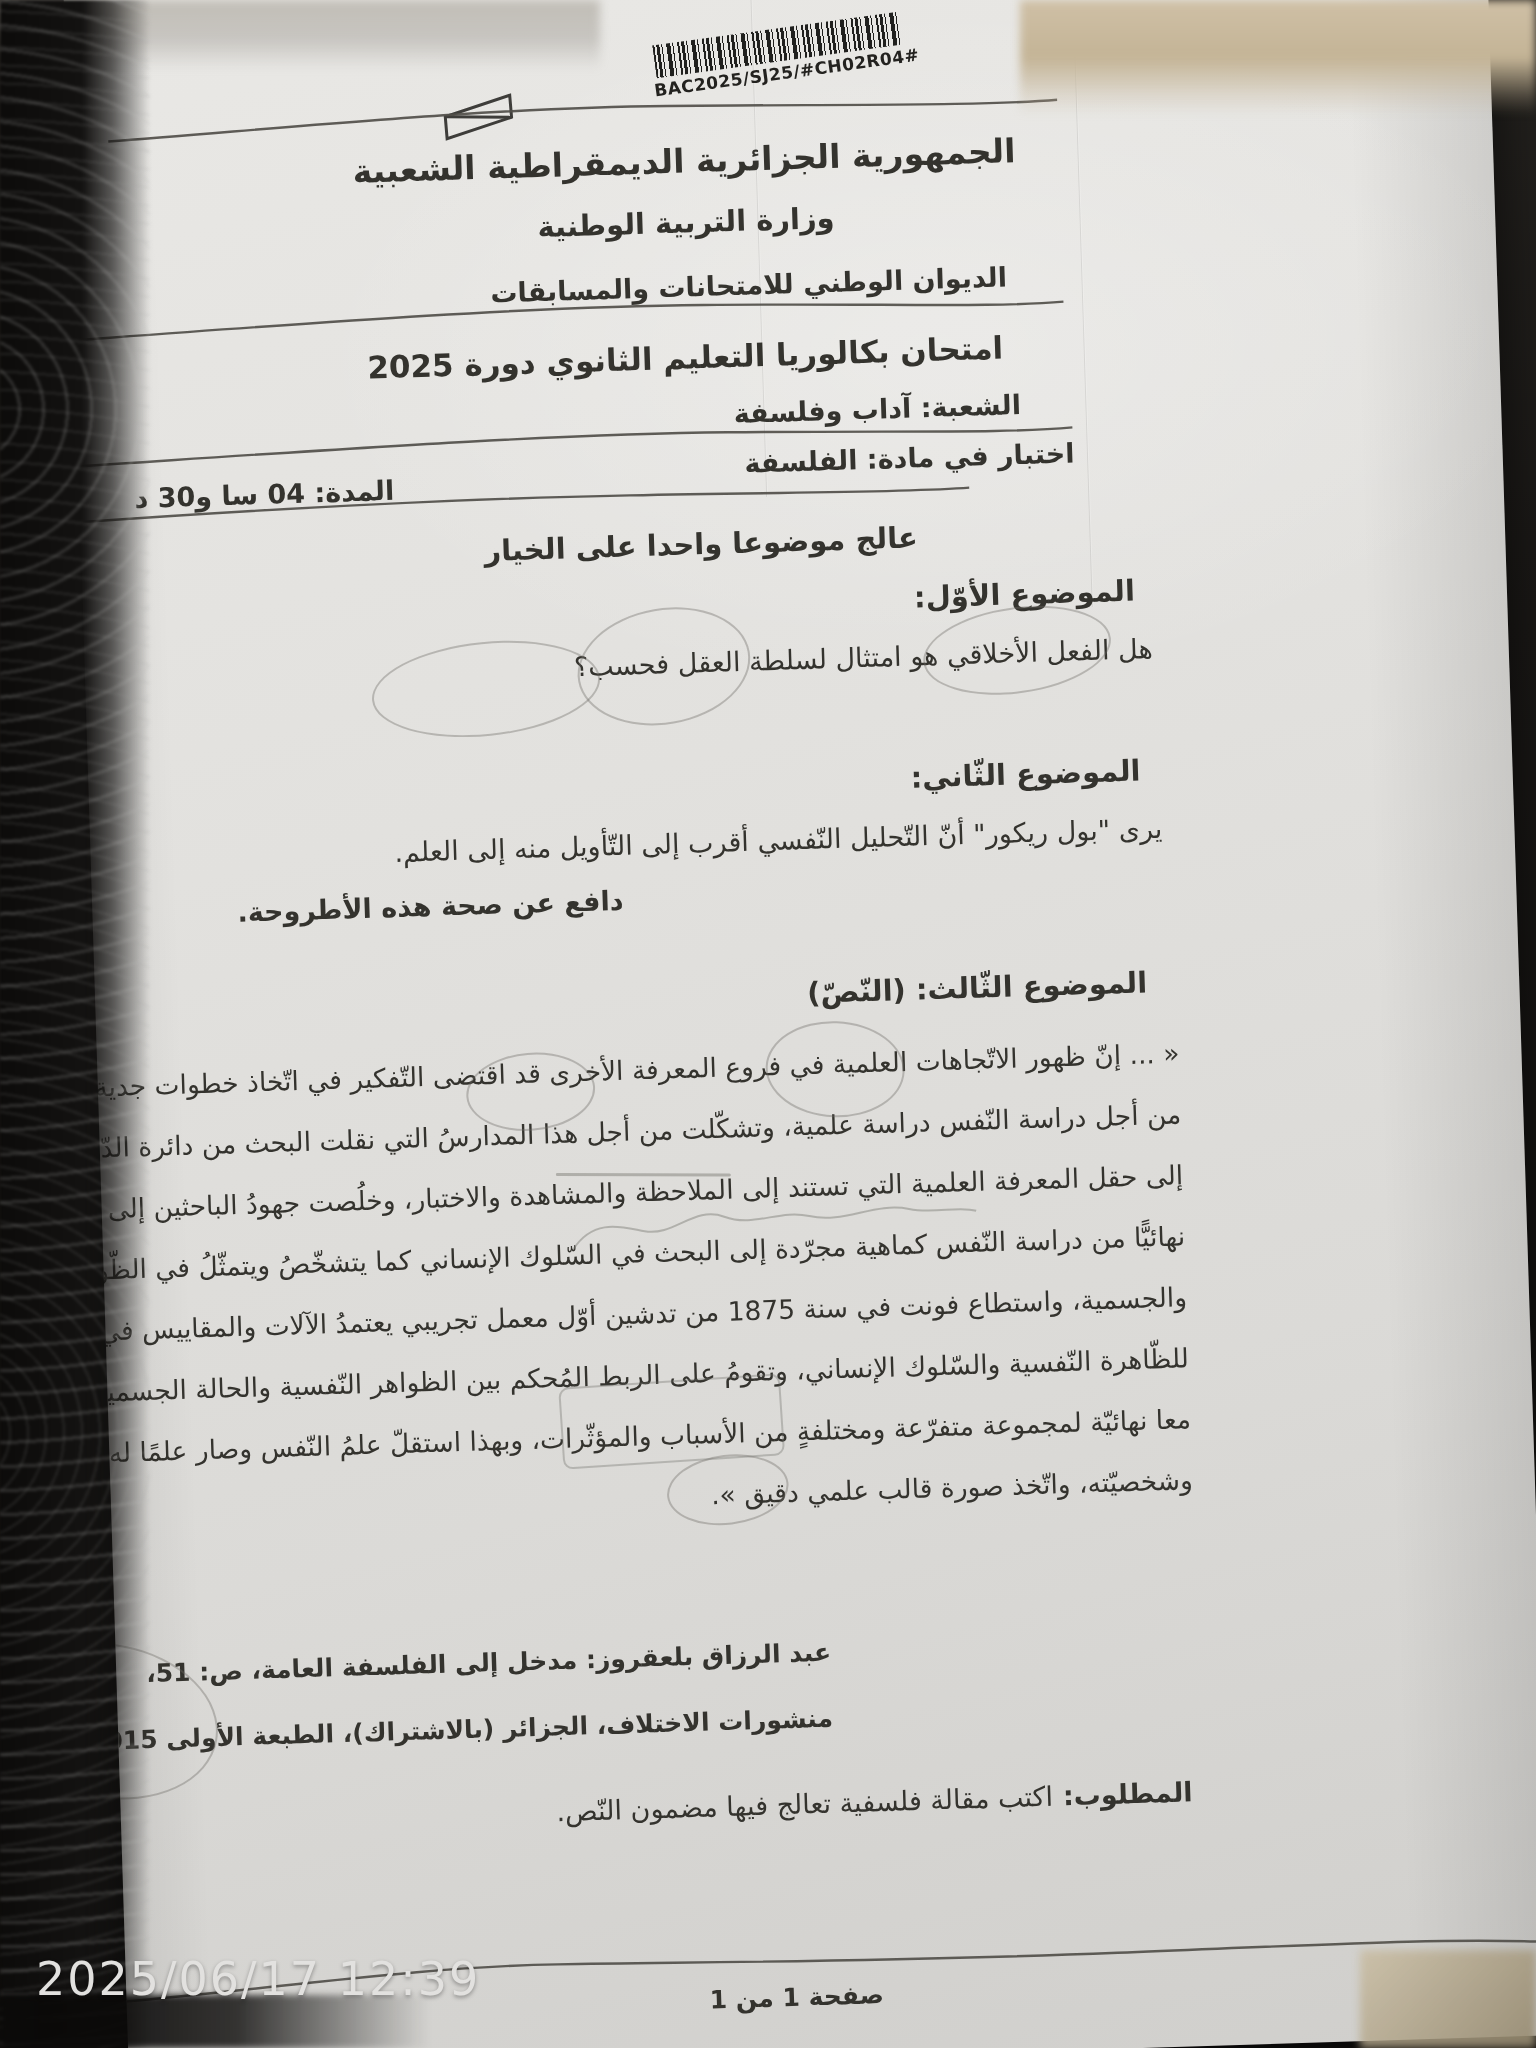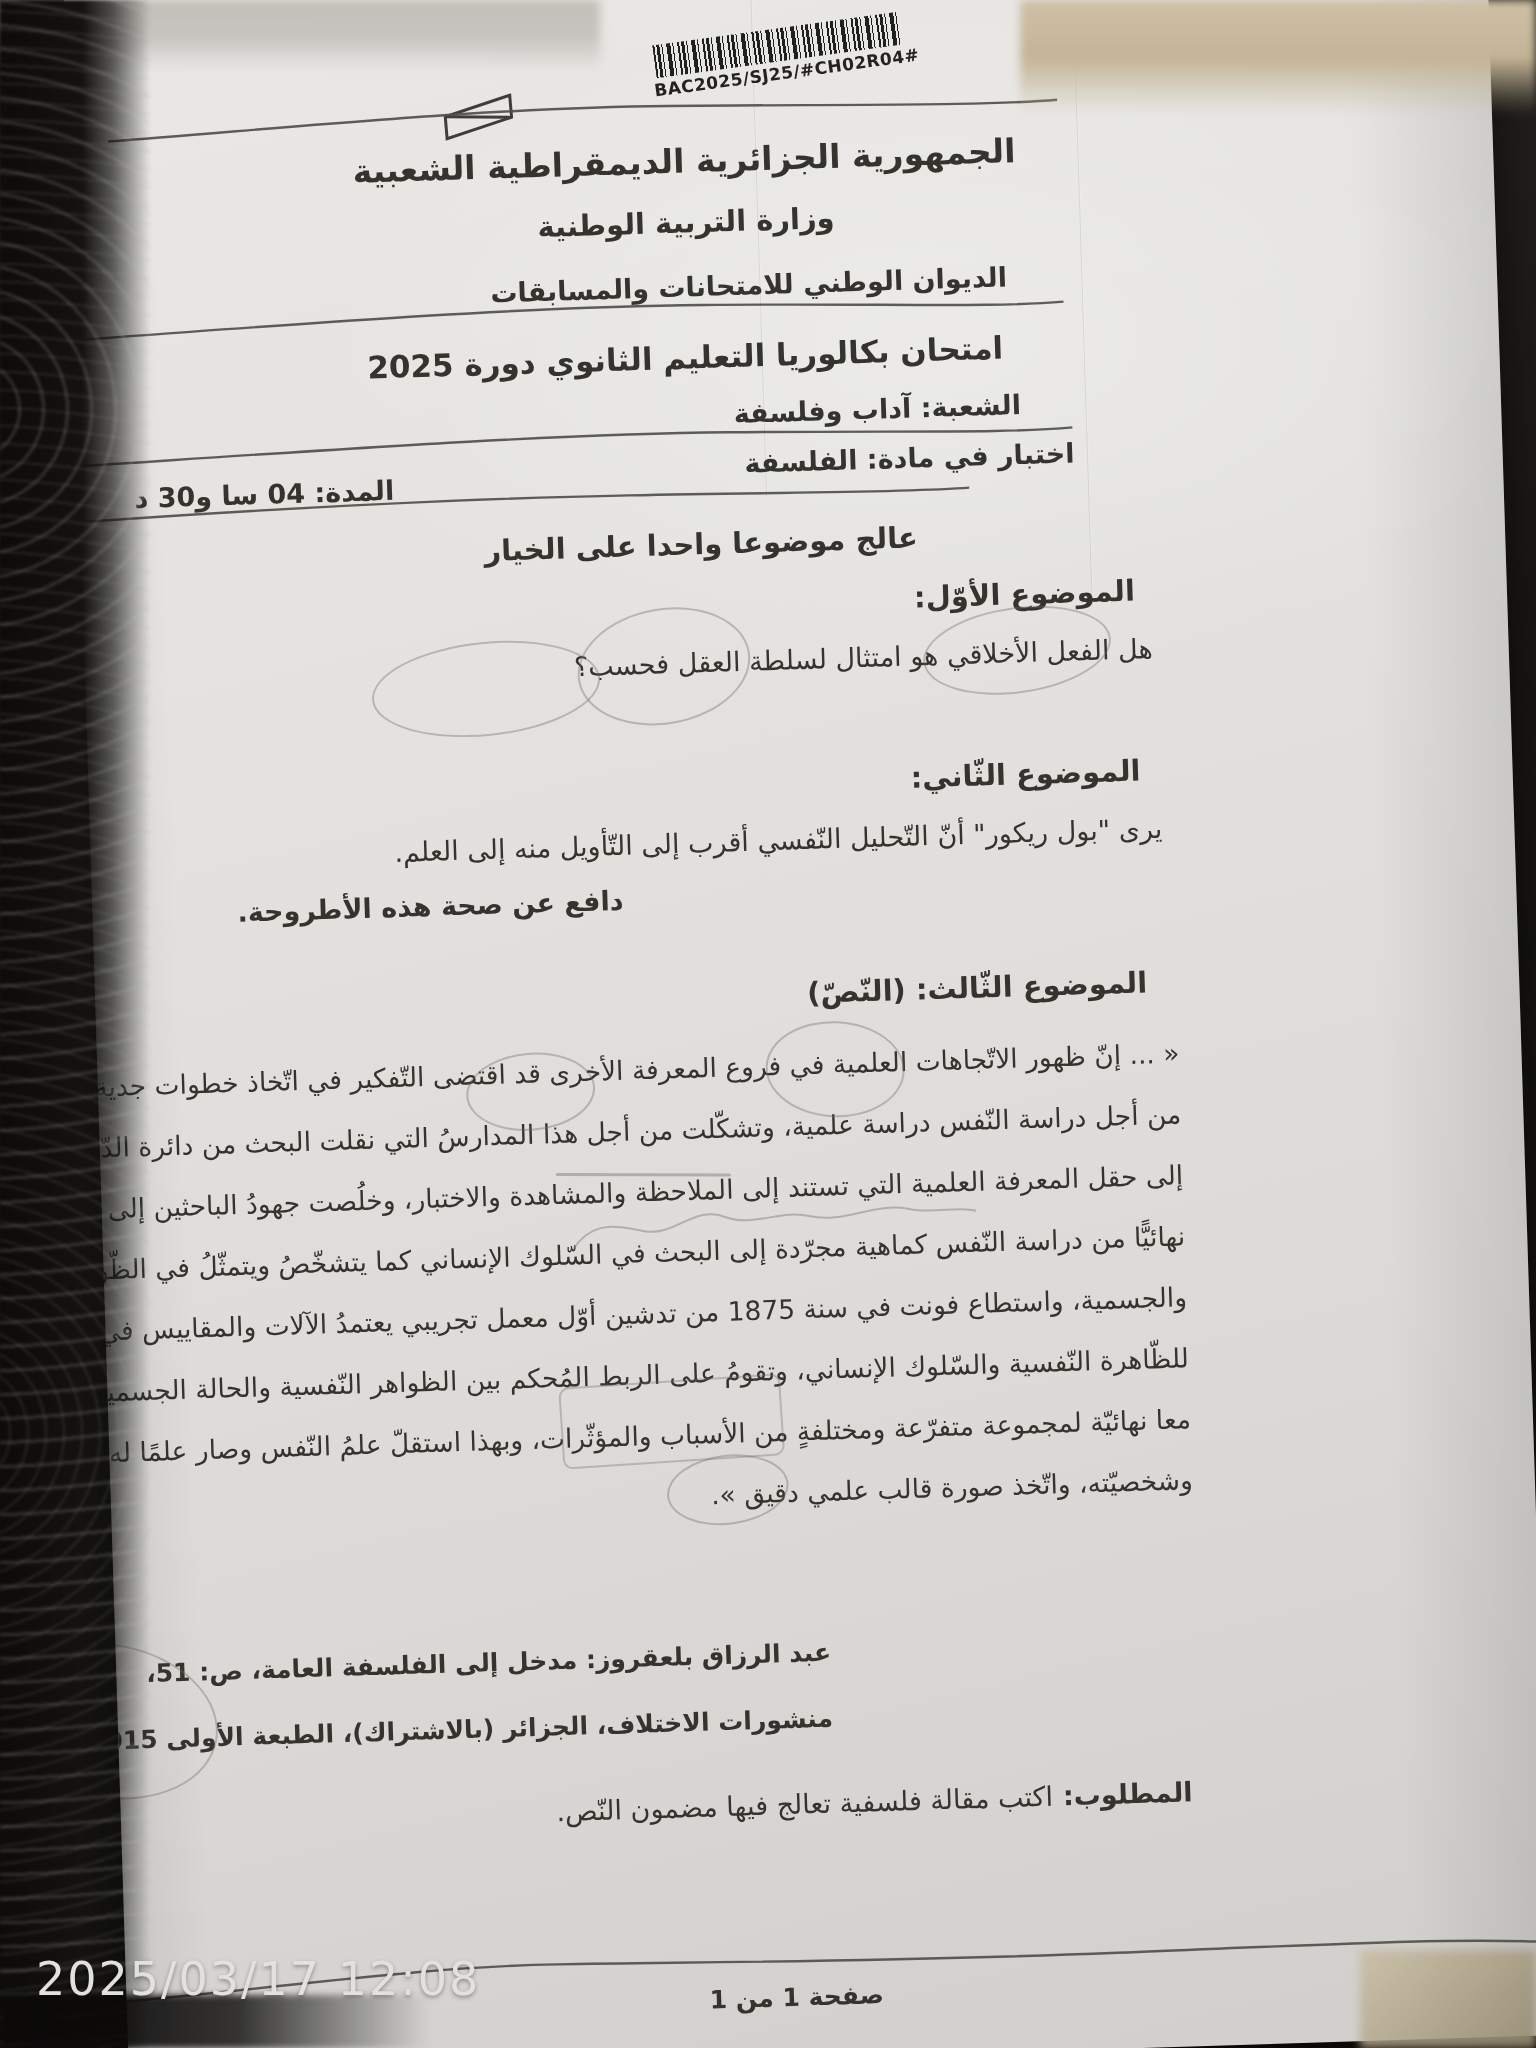--- a/index.html
+++ b/index.html
@@ -181,14 +181,14 @@
     <div class="pencil-rect" style="left:452px;top:1400px;width:218px;height:78px;transform:rotate(-2deg);"></div>
     <div class="pencil" style="left:556px;top:1476px;width:118px;height:66px;transform:rotate(-5deg);"></div>
     <div class="pencil" style="left:-118px;top:1646px;width:215px;height:150px;transform:rotate(12deg);"></div>
   </div>
 
   <div class="bg-patch bg-left"></div>
   <div class="bg-patch bg-right"></div>
   <div class="bg-patch bg-bottom-right"></div>
   <div class="bg-patch bg-bottom-left"></div>
 
-  <div class="timestamp">2025/03/17 12:08</div>
+  <div class="timestamp">2025/06/17 12:39</div>
 </div>
 
 </body></html>

